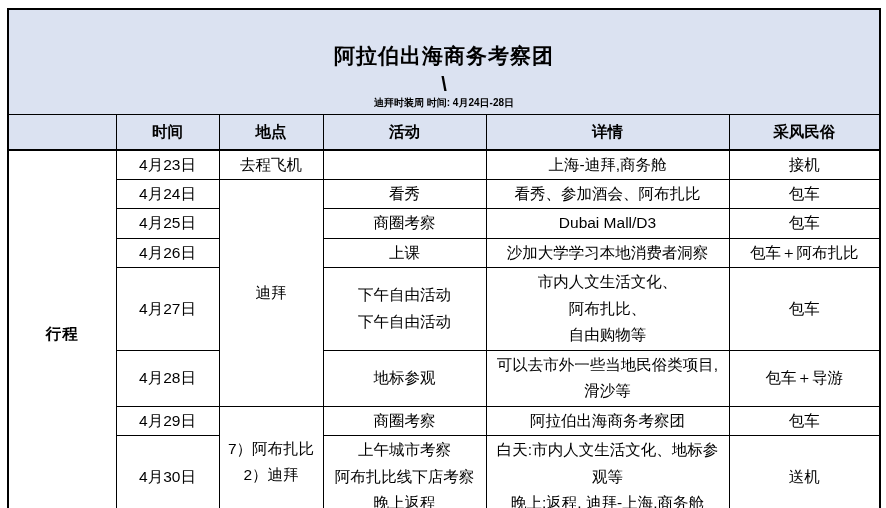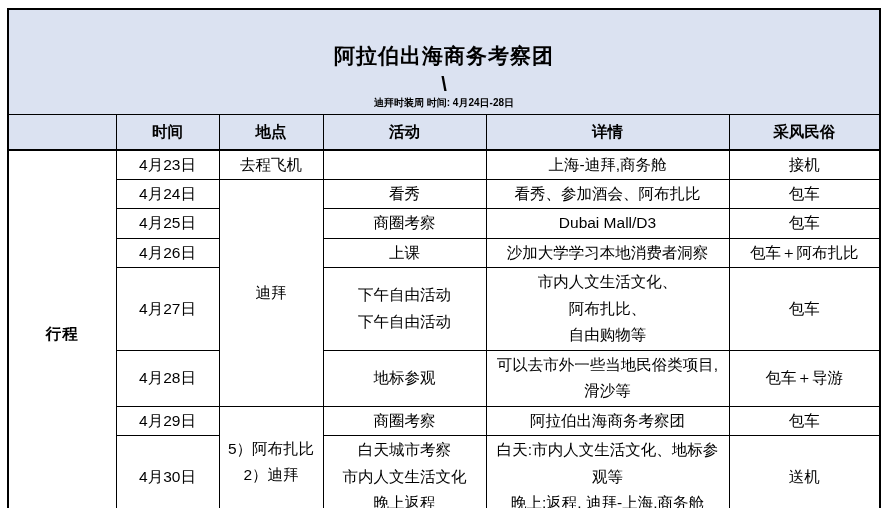--- a/index.html
+++ b/index.html
@@ -152,33 +152,33 @@
       <tr style="height:55px">
         <td>4月28日</td>
         <td>地标参观</td>
         <td>可以去市外一些当地民俗类项目,滑沙等</td>
         <td>包车＋导游</td>
       </tr>
 
       <tr style="height:27px">
         <td>4月29日</td>
         <td rowspan="2" class="lines">
-          <div>5）阿布扎比</div>
+          <div>7）阿布扎比</div>
           <div>2）迪拜</div>
         </td>
         <td>商圈考察</td>
         <td>阿拉伯出海商务考察团</td>
         <td>包车</td>
       </tr>
 
       <tr style="height:84px">
         <td>4月30日</td>
         <td class="lines">
-          <div>白天城市考察</div>
-          <div>市内人文生活文化</div>
+          <div>上午城市考察</div>
+          <div>阿布扎比线下店考察</div>
           <div>晚上返程</div>
         </td>
         <td class="lines">
           <div>白天:市内人文生活文化、地标参观等</div>
           <div>晚上:返程, 迪拜-上海,商务舱</div>
         </td>
         <td>送机</td>
       </tr>
     </tbody>
   </table>

